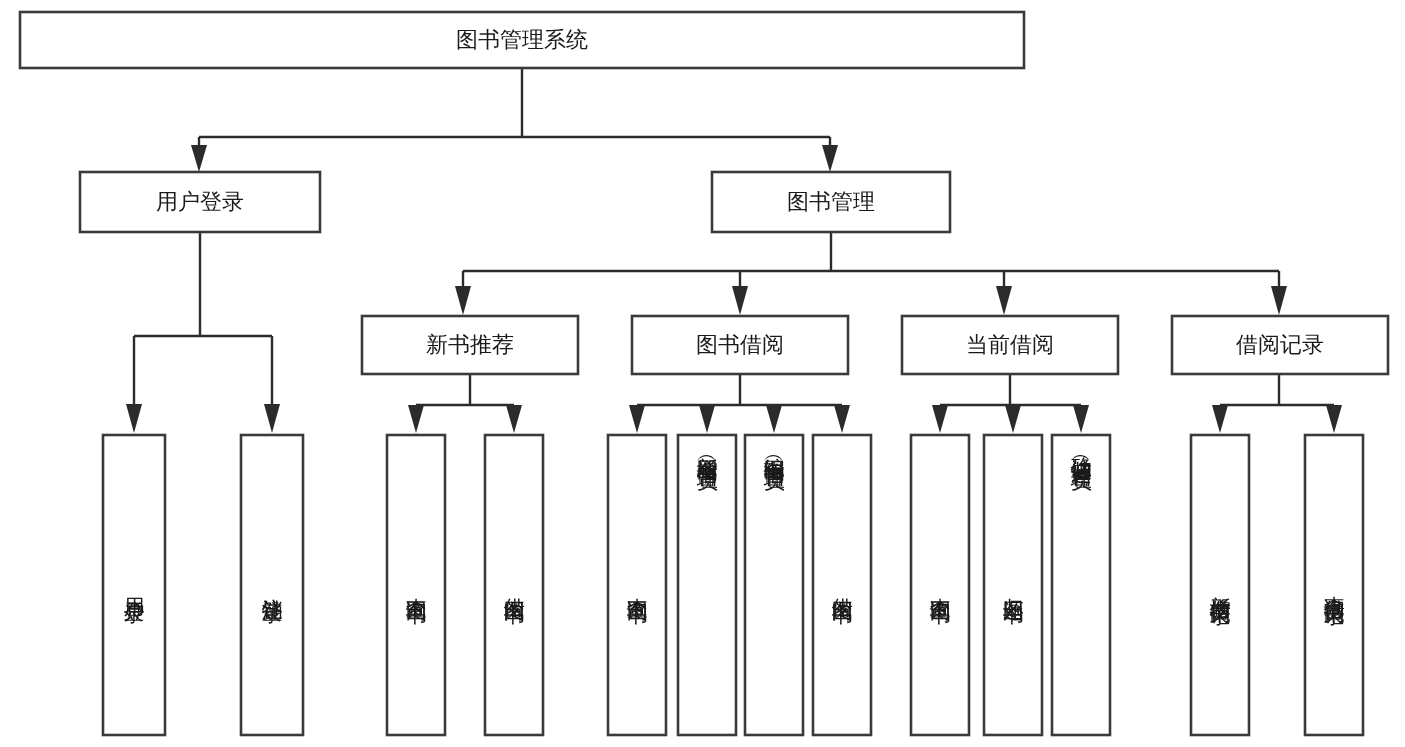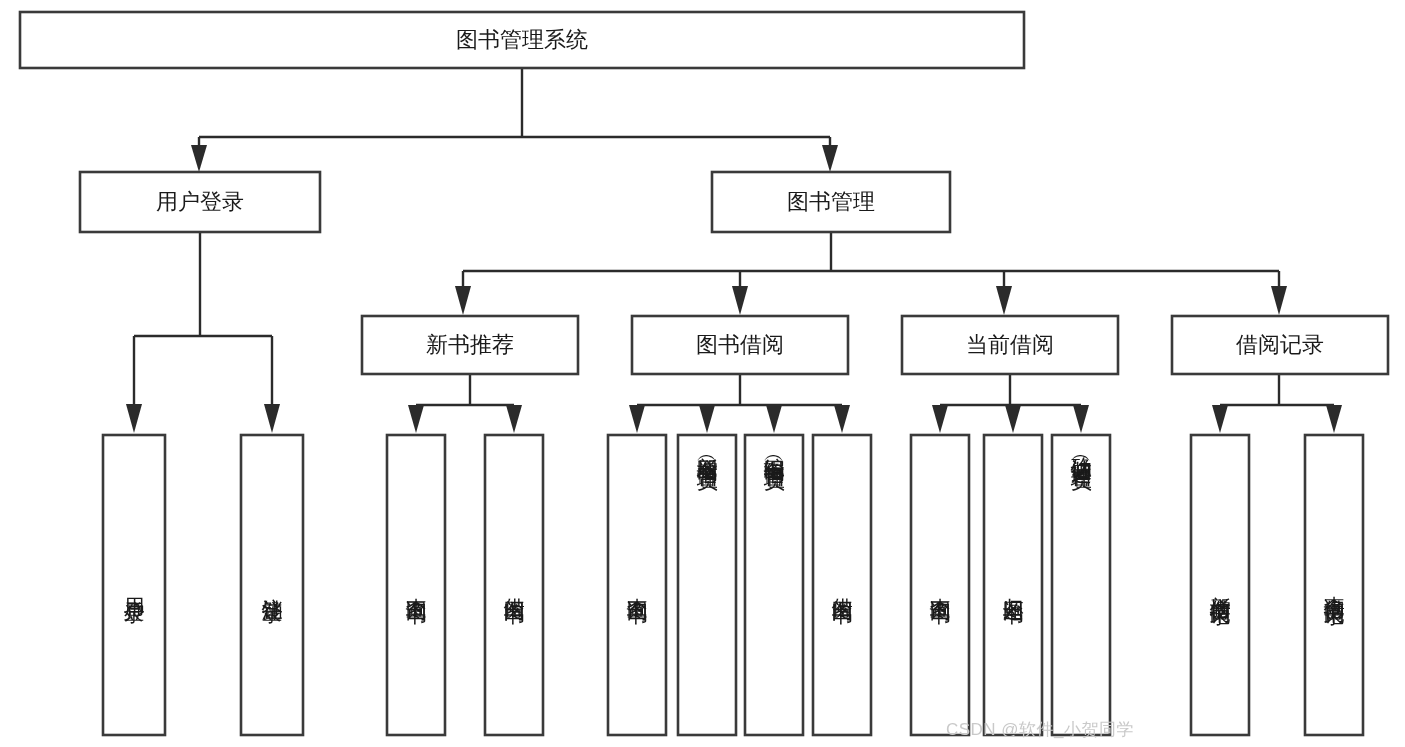--- a/index.html
+++ b/index.html
@@ -227,15 +227,14 @@
   <div class="vlabel-wrap" style="left:1052px; top:440px; width:58px; height:290px; align-items:flex-start;">
     <span class="vlabel">确认归还（管理员）</span>
   </div>
   <div class="vlabel-wrap" style="left:1191px; top:435px; width:58px; height:300px;">
     <span class="vlabel">新增借阅记录</span>
   </div>
   <div class="vlabel-wrap" style="left:1305px; top:435px; width:58px; height:300px;">
     <span class="vlabel">查询借阅记录</span>
   </div>
 
-  <div id="watermark">CSDN @软件_小贺同学</div>
 
 </div>
 
 </body></html>

